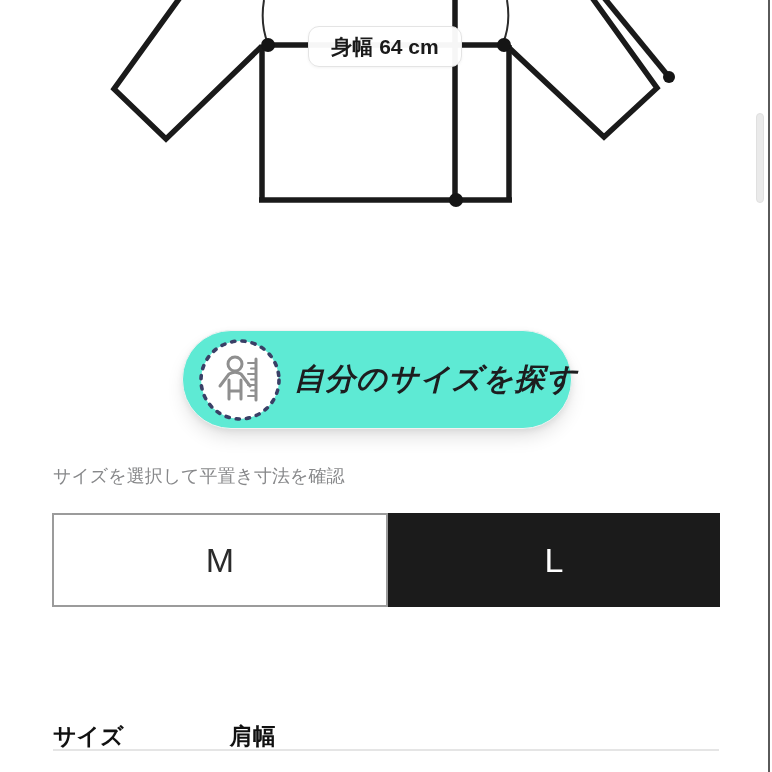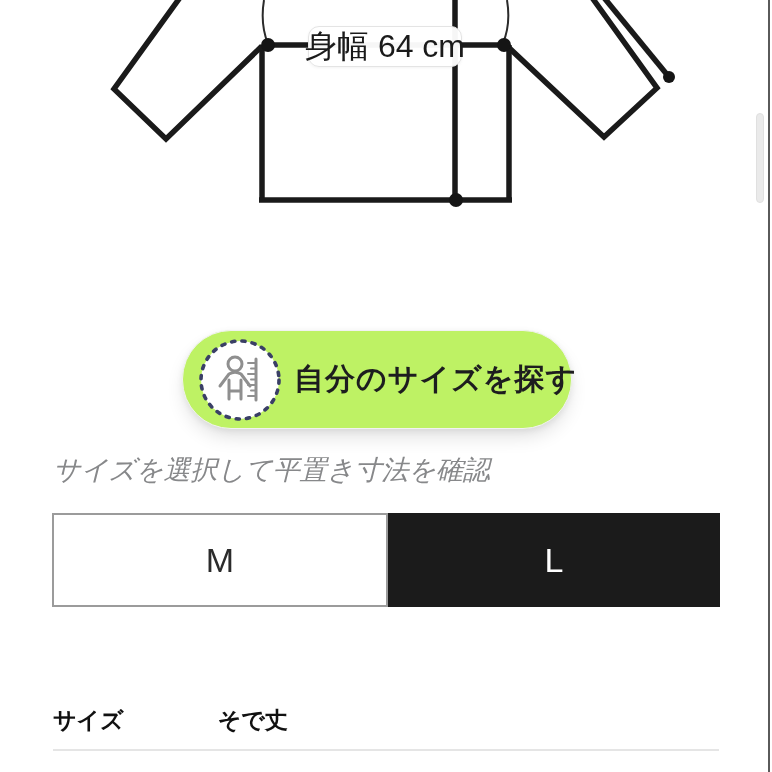--- a/index.html
+++ b/index.html
@@ -6,52 +6,52 @@
   #screen{
     position:relative;width:772px;height:772px;background:#ffffff;overflow:hidden;
     font-family:"Liberation Sans","DejaVu Sans",sans-serif;color:#1a1a1a;
   }
   
   #garment-svg{position:absolute;left:0;top:0;}
   .measure-pill{
     position:absolute;display:flex;align-items:center;justify-content:center;
     background:rgba(255,255,255,0.96);border:1.5px solid #e4e4e4;border-radius:11px;
     box-shadow:0 1px 3px rgba(0,0,0,0.05);
-    font-size:32px;font-weight:normal;color:#1a1a1a;white-space:nowrap;text-align:right;
+    font-size:21px;font-weight:bold;color:#1a1a1a;white-space:nowrap;text-align:right;
   }
   #width-pill{left:308px;top:26px;width:152px;height:39px;}
   #length-pill{left:380px;top:142px;width:163px;height:40px;}
   
   #find-size-btn{
     position:absolute;left:182px;top:330px;width:388px;height:97px;border-radius:49px;
-    background:#bef264;border:1px solid #f2f2f2;
+    background:#5eead4;border:1px solid #f2f2f2;
     box-shadow:0 10px 20px -4px rgba(0,0,0,0.14),0 2px 6px rgba(0,0,0,0.06);
-    display:flex;align-items:center;cursor:pointer;padding:0;
+    display:flex;align-items:center;cursor:pointer;padding:0;font-style:italic;
   }
   #find-size-btn .icon-wrap{margin-left:15px;width:84px;height:84px;flex:0 0 auto;}
   #find-size-btn .btn-label{
     margin-left:12px;font-size:30px;font-weight:bold;color:#1d1d1f;letter-spacing:1px;white-space:nowrap;
   }
   
   #size-instruction{
-    position:absolute;left:53px;top:452px;font-size:27px;font-weight:400;color:#87888a;white-space:nowrap;font-style:italic;
+    position:absolute;left:53px;top:464px;font-size:18px;font-weight:400;color:#87888a;white-space:nowrap;
   }
   
   #size-selector{
     position:absolute;left:52px;top:513px;width:668px;height:94px;display:flex;
   }
   .seg{
     flex:1;display:flex;align-items:center;justify-content:center;
     font-size:34px;cursor:pointer;box-sizing:border-box;
   }
   .seg-unselected{background:#ffffff;border:2px solid #9b9b9b;color:#2b2b2b;}
   .seg-selected{background:#1b1b1b;color:#ffffff;font-weight:400;}
   
   #table-header{
-    position:absolute;left:53px;top:702px;width:666px;height:36px;
+    position:absolute;left:53px;top:718px;width:666px;height:36px;
     display:grid;grid-template-columns:repeat(5,1fr);align-items:center;
     font-size:23px;font-weight:bold;color:#111;
   }
   #table-header .col{text-align:center;white-space:nowrap;}
   #table-header .col:first-child{text-align:left;}
   #header-divider{
     position:absolute;left:53px;top:749px;width:666px;height:2px;background:#e5e5e5;
   }
   
   #scrollbar-thumb{
@@ -110,20 +110,20 @@
 
   <div id="size-instruction">サイズを選択して平置き寸法を確認</div>
 
   <div id="size-selector">
     <div class="seg seg-unselected">M</div>
     <div class="seg seg-selected">L</div>
   </div>
 
   <div id="table-header">
     <div class="col">サイズ</div>
-    <div class="col">そで丈</div>
+    <div class="col">肩幅</div>
   </div>
   <div id="header-divider"></div>
 
   <div id="scrollbar-thumb"></div>
   <div id="frame-edge"></div>
 
 </div>
 
 </body></html>

